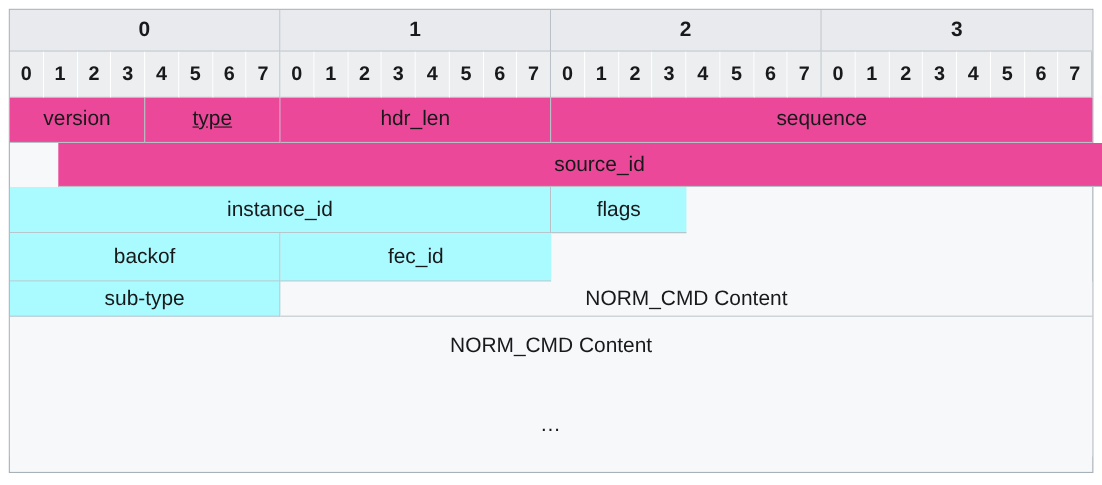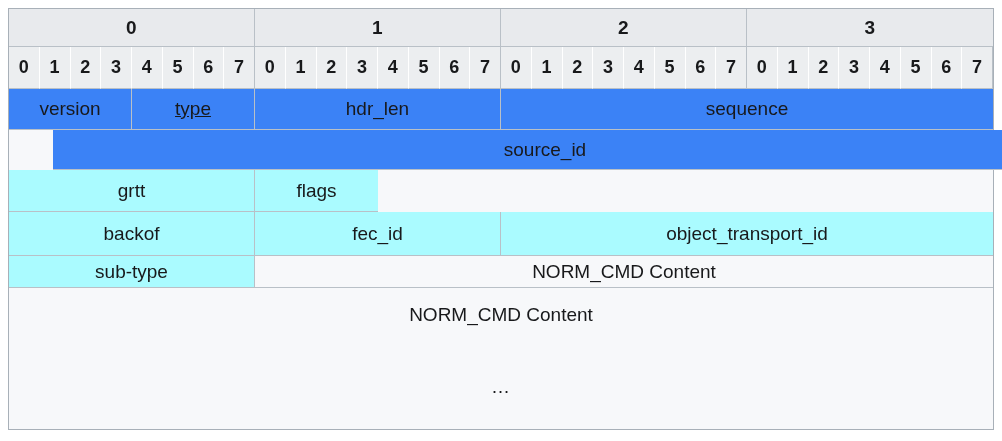--- a/index.html
+++ b/index.html
@@ -74,21 +74,21 @@
   
   .row-field {
     height: 32px;
   }
   .row-field.h41 { height: 41px; }
   .row-field.h40 { height: 40px; margin-left: 44px; }
   .row-field.h42 { height: 42px; }
   .row-field.h44 { height: 44px; }
 
   .cell.dark {
-    background: #3b82f6;
+    background: #ec4899;
     font-size: 19px;
   }
   .cell.light {
     background: #aafbff;
     font-size: 19px;
   }
   .cell.plain {
     background: #f7f8fa;
     font-size: 19px;
   }
@@ -177,27 +177,26 @@
       <div class="row row-field h41">
         <div class="cell dark" style="width: 12.5%;">version</div>
         <div class="cell dark" style="width: 12.5%; text-decoration: underline;">type</div>
         <div class="cell dark" style="width: 25%;">hdr_len</div>
         <div class="cell dark" style="width: 50%;">sequence</div>
       </div>
       <div class="row row-field h40">
         <div class="cell dark" style="width: 100%;">source_id</div>
       </div>
       <div class="row row-field h42">
-        <div class="cell light" style="width: 25%;">grtt</div>
+        <div class="cell light" style="width: 50%;">instance_id</div>
         <div class="cell light" style="width: 12.5%;">flags</div>
       </div>
       <div class="row row-field h44">
         <div class="cell light" style="width: 25%;">backof</div>
         <div class="cell light" style="width: 25%; text-align: right;">fec_id</div>
-        <div class="cell light" style="width: 50%;">object_transport_id</div>
       </div>
       <div class="row row-field row-field">
         <div class="cell light" style="width: 25%;">sub-type</div>
         <div class="cell plain" style="width: 75%;">NORM_CMD Content</div>
       </div>
     </div>
 
   <div class="row row-payload">
     <div class="cell payload-cell">
       <div class="payload-title">NORM_CMD Content</div>

